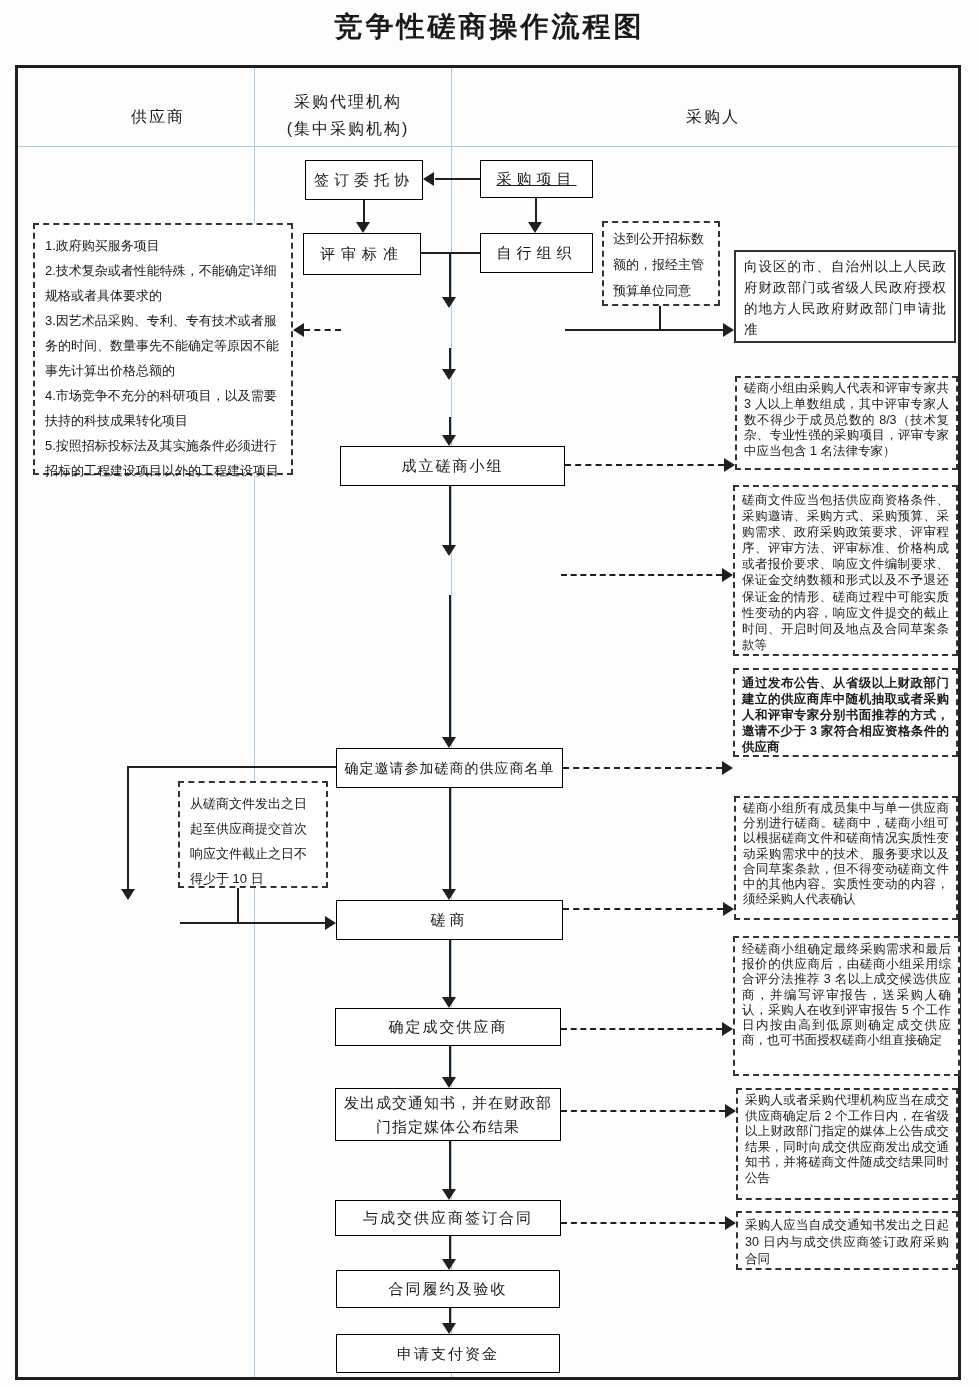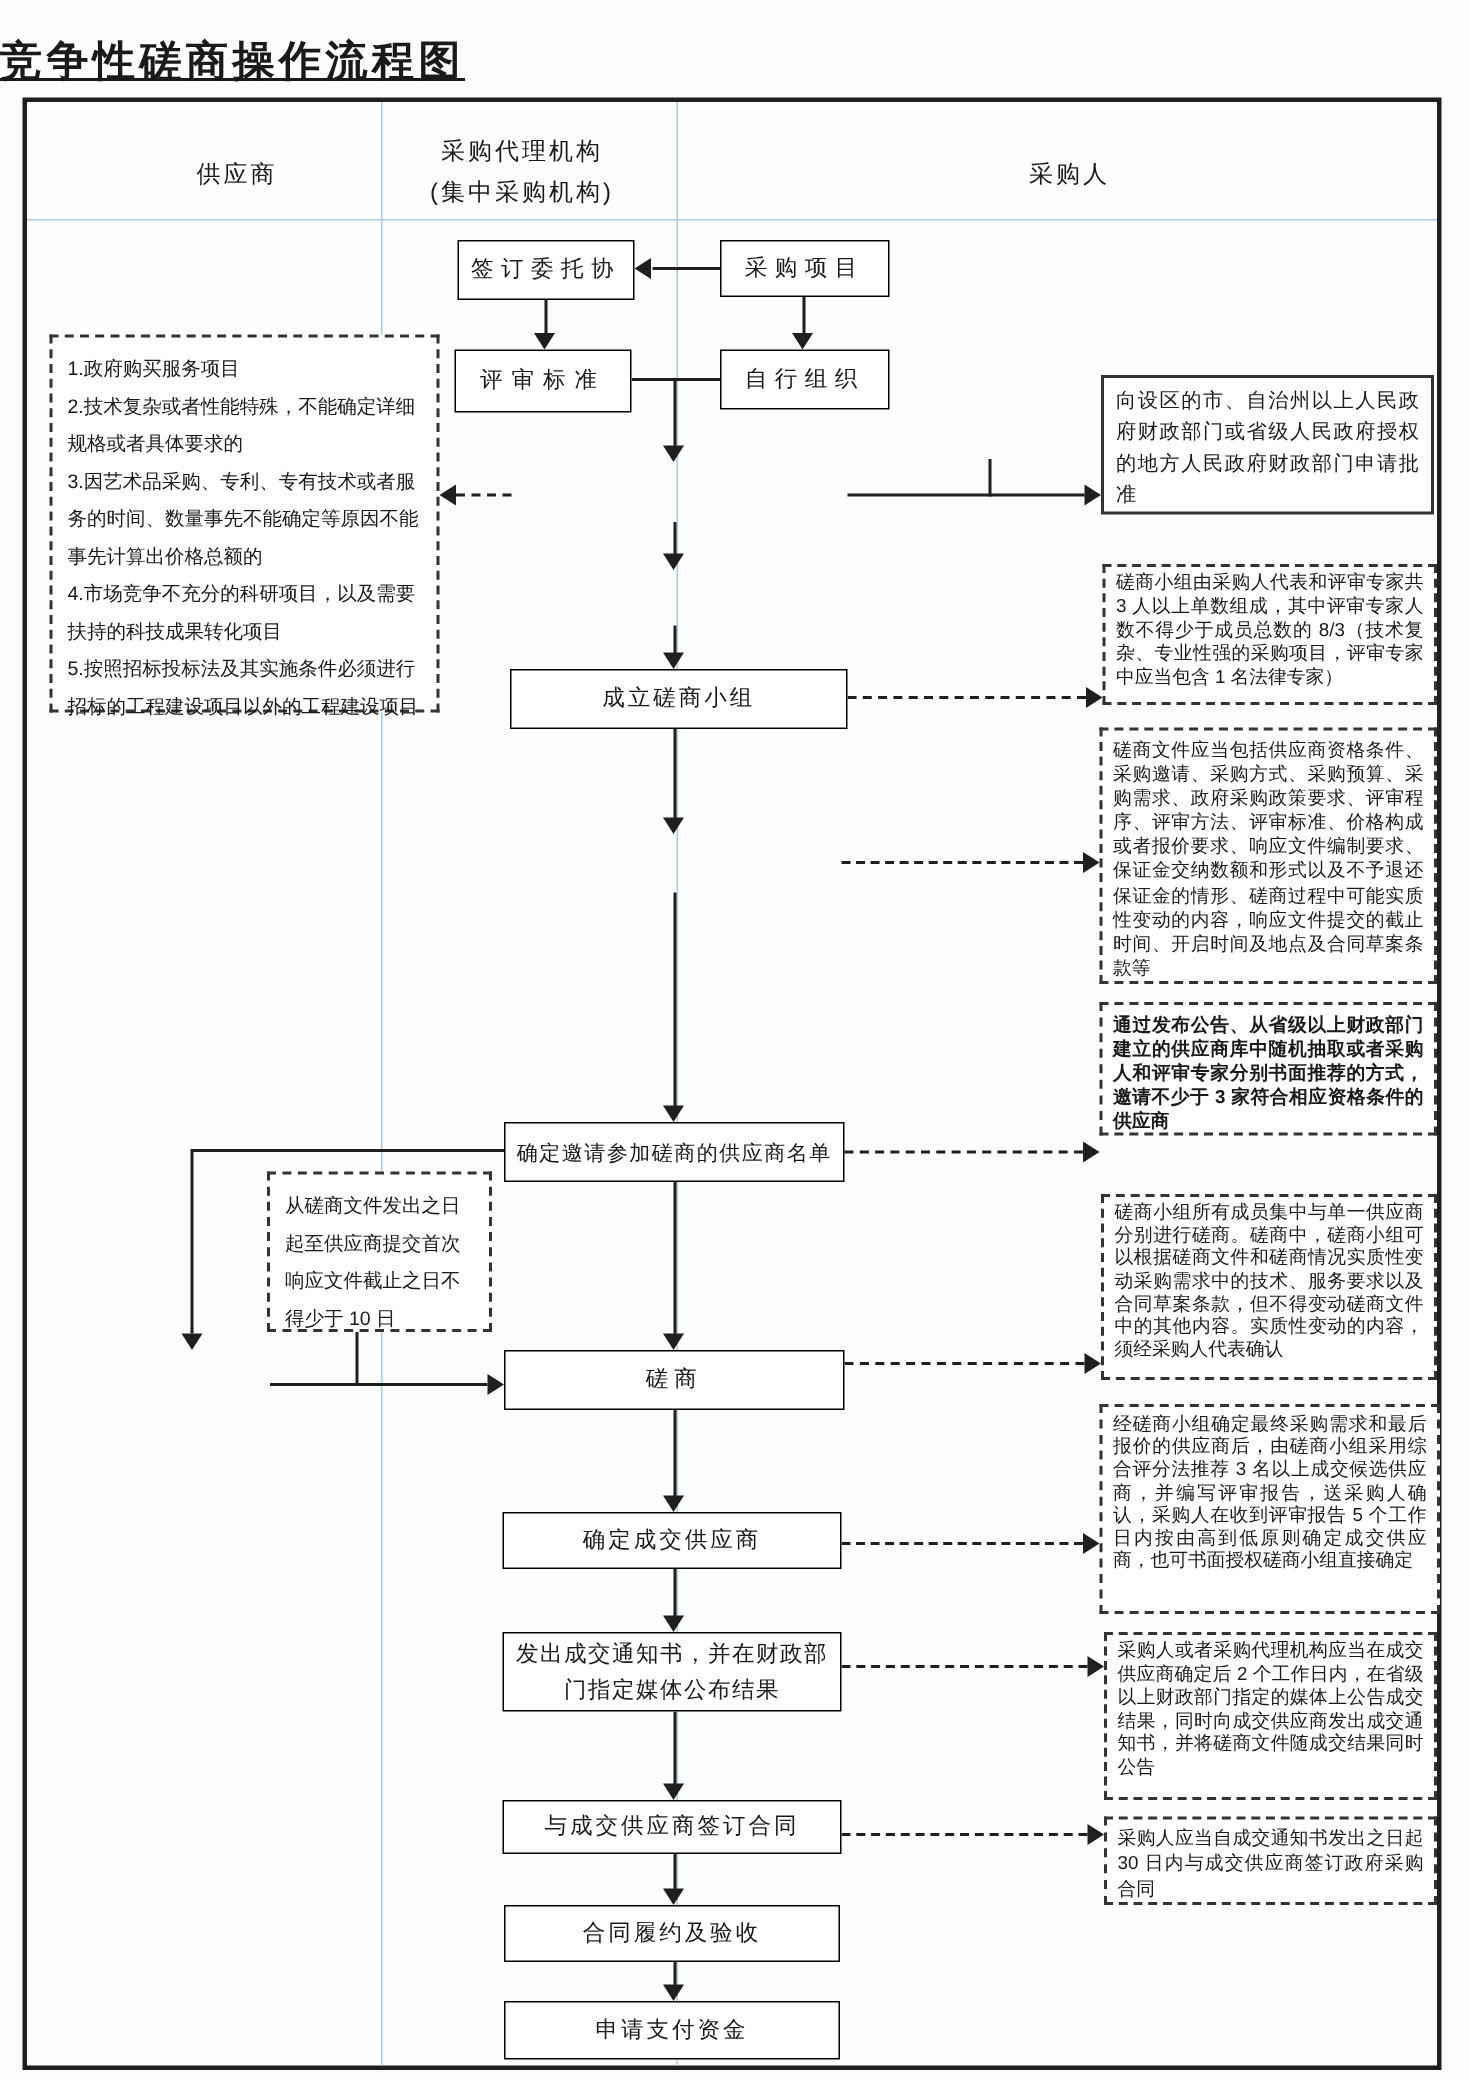--- a/index.html
+++ b/index.html
@@ -4,22 +4,22 @@
 <style>
   * { box-sizing: border-box; margin: 0; padding: 0; }
   html,body { background:#ffffff; }
   #page {
     position: relative; width: 979px; height: 1387px;
     background: #fdfdfd; color: #1a1a1a;
     font-family: "Liberation Sans", sans-serif;
     overflow: hidden;
   }
   .title {
-    position: absolute; top: 22px; left: 0; width: 100%;
-    text-align: left; font-size: 28px; font-weight: 700; letter-spacing: 3px; text-decoration: underline;
+    position: absolute; top: 8px; left: 0; width: 100%;
+    text-align: center; font-size: 28px; font-weight: 700; letter-spacing: 3px;
   }
   #frame {
     position: absolute; left: 15px; top: 65px; width: 946px; height: 1315px;
     border: 3px solid #1f1f1f;
   }
   .blue-v { position: absolute; top: 0; width: 1px; height: 100%; background: #a9cce3; }
   .blue-h { position: absolute; left: 0; width: 100%; height: 1px; background: #a9cce3; }
   .lane-h { position: absolute; text-align: center; font-size: 16px; letter-spacing: 2px; white-space: pre-line; line-height: 27px; }
   .node {
     position: absolute; border: 1px solid #000000; background: #fff;
@@ -137,38 +137,39 @@
     <div class="dhl" style="left:543px;top:1154px;width:164px;"></div>
     <div class="ah-r" style="left:707px;top:1148px;"></div>
 
     <div class="vl" style="left:431px;top:1168px;height:24px;"></div>
     <div class="ah-d" style="left:424px;top:1191px;"></div>
 
     <div class="vl" style="left:431px;top:1240px;height:16px;"></div>
     <div class="ah-d" style="left:424px;top:1255px;"></div>
 
     <div class="node" style="left:287px;top:92px;width:118px;height:40px;letter-spacing:5px;">签订委托协</div>
-    <div class="node" style="left:462px;top:92px;width:113px;height:38px;letter-spacing:5px;">采购项目</div>
+    <div class="node" style="left:462px;top:92px;width:113px;height:38px;letter-spacing:5px;text-decoration:underline;">采购项目</div>
     <div class="node" style="left:285px;top:165px;width:118px;height:42px;letter-spacing:6px;">评审标准</div>
     <div class="node" style="left:462px;top:165px;width:113px;height:40px;letter-spacing:5px;">自行组织</div>
     <div class="node" style="left:322px;top:378px;width:225px;height:40px;">成立磋商小组</div>
     <div class="node" style="left:318px;top:680px;width:227px;height:40px;font-size:14px;letter-spacing:1px;">确定邀请参加磋商的供应商名单</div>
     <div class="node" style="left:318px;top:832px;width:227px;height:40px;letter-spacing:4px;">磋商</div>
     <div class="node" style="left:317px;top:940px;width:226px;height:38px;">确定成交供应商</div>
     <div class="node" style="left:317px;top:1020px;width:226px;height:53px;line-height:24px;letter-spacing:1px;">发出成交通知书，并在财政部
 门指定媒体公布结果</div>
     <div class="node" style="left:317px;top:1132px;width:226px;height:36px;">与成交供应商签订合同</div>
     <div class="node" style="left:318px;top:1202px;width:224px;height:38px;">合同履约及验收</div>
     <div class="node" style="left:318px;top:1266px;width:224px;height:39px;">申请支付资金</div>
 
     <div class="note" style="left:15px;top:155px;width:260px;height:252px;font-size:13px;line-height:25px;padding:8px 10px;text-align:left;">1.政府购买服务项目
 2.技术复杂或者性能特殊，不能确定详细规格或者具体要求的
 3.因艺术品采购、专利、专有技术或者服务的时间、数量事先不能确定等原因不能事先计算出价格总额的
 4.市场竞争不充分的科研项目，以及需要扶持的科技成果转化项目
 5.按照招标投标法及其实施条件必须进行招标的工程建设项目以外的工程建设项目</div>
+    <div class="note" style="left:584px;top:153px;width:118px;height:85px;font-size:13px;line-height:26px;padding:3px 9px;text-align:left;">达到公开招标数额的，报经主管预算单位同意</div>
     <div class="note solid" style="left:716px;top:182px;width:222px;height:93px;font-size:13.5px;line-height:21px;padding:4px 8px;">向设区的市、自治州以上人民政府财政部门或省级人民政府授权的地方人民政府财政部门申请批准</div>
     <div class="note" style="left:717px;top:308px;width:223px;height:94px;padding:3px 7px;">磋商小组由采购人代表和评审专家共 3 人以上单数组成，其中评审专家人数不得少于成员总数的 8/3（技术复杂、专业性强的采购项目，评审专家中应当包含 1 名法律专家）</div>
     <div class="note" style="left:715px;top:417px;width:225px;height:171px;line-height:16.1px;padding:5px 7px;">磋商文件应当包括供应商资格条件、采购邀请、采购方式、采购预算、采购需求、政府采购政策要求、评审程序、评审方法、评审标准、价格构成或者报价要求、响应文件编制要求、保证金交纳数额和形式以及不予退还保证金的情形、磋商过程中可能实质性变动的内容，响应文件提交的截止时间、开启时间及地点及合同草案条款等</div>
     <div class="note" style="left:715px;top:600px;width:225px;height:89px;line-height:16px;padding:5px 7px;font-weight:bold;">通过发布公告、从省级以上财政部门建立的供应商库中随机抽取或者采购人和评审专家分别书面推荐的方式，邀请不少于 3 家符合相应资格条件的供应商</div>
     <div class="note" style="left:160px;top:713px;width:150px;height:107px;font-size:13px;line-height:25px;padding:8px 10px;text-align:left;">从磋商文件发出之日起至供应商提交首次响应文件截止之日不得少于 10 日</div>
     <div class="note" style="left:716px;top:728px;width:224px;height:124px;line-height:15.2px;padding:3px 7px;">磋商小组所有成员集中与单一供应商分别进行磋商。磋商中，磋商小组可以根据磋商文件和磋商情况实质性变动采购需求中的技术、服务要求以及合同草案条款，但不得变动磋商文件中的其他内容。实质性变动的内容，须经采购人代表确认</div>
     <div class="note" style="left:715px;top:868px;width:227px;height:140px;line-height:15.2px;padding:4px 7px;">经磋商小组确定最终采购需求和最后报价的供应商后，由磋商小组采用综合评分法推荐 3 名以上成交候选供应商，并编写评审报告，送采购人确认，采购人在收到评审报告 5 个工作日内按由高到低原则确定成交供应商，也可书面授权磋商小组直接确定</div>
     <div class="note" style="left:718px;top:1020px;width:222px;height:112px;line-height:15.6px;padding:3px 7px;">采购人或者采购代理机构应当在成交供应商确定后 2 个工作日内，在省级以上财政部门指定的媒体上公告成交结果，同时向成交供应商发出成交通知书，并将磋商文件随成交结果同时公告</div>
     <div class="note" style="left:718px;top:1143px;width:222px;height:59px;line-height:17px;padding:4px 7px;">采购人应当自成交通知书发出之日起 30 日内与成交供应商签订政府采购合同</div>
 

